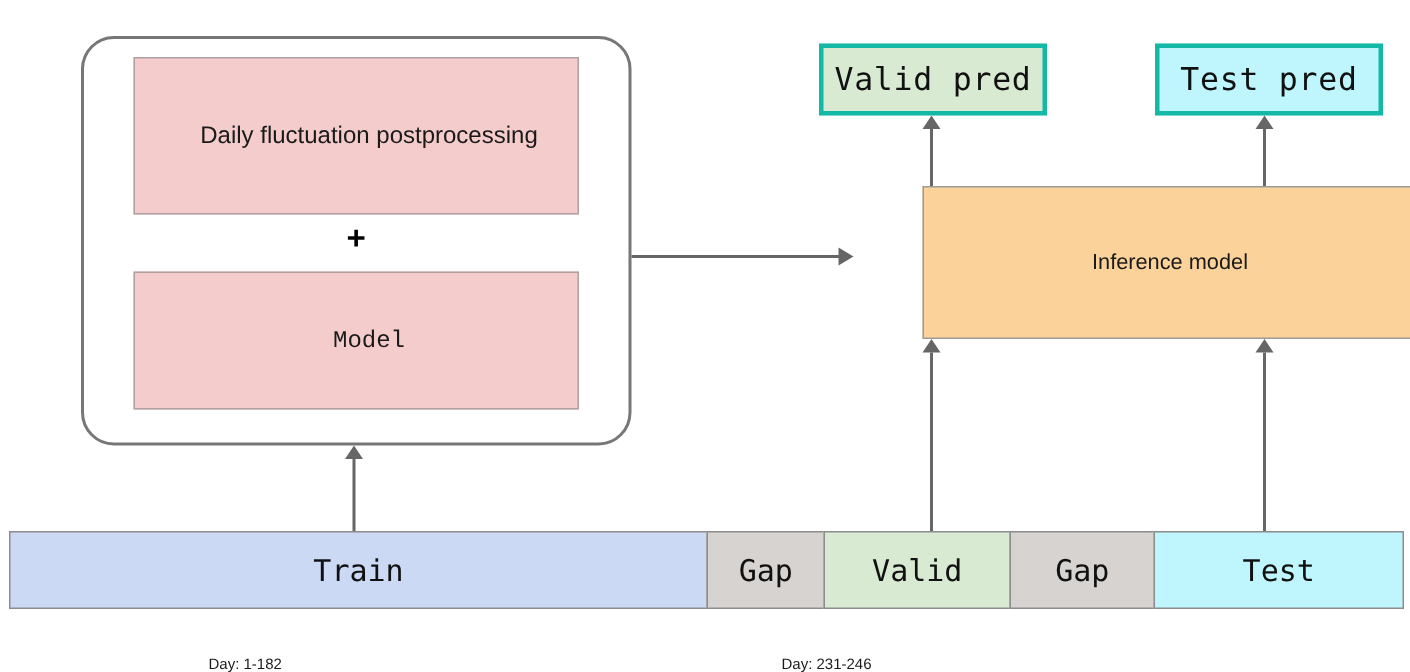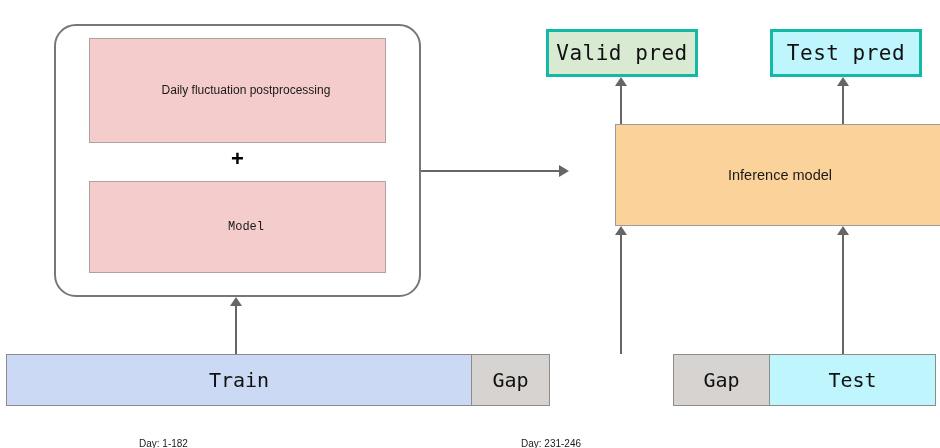--- a/index.html
+++ b/index.html
@@ -35,21 +35,21 @@
   .round-container {
     border: 2px solid #777777;
     border-radius: 22px;
     background: #ffffff;
   }
 
   
   .pink-box {
     background: #f4cccc;
     border: 1px solid #b0a0a0;
-    font-size: 12px;
+    font-size: 16px;
     color: #1a1a1a;
     padding-left: 17px;
   }
 
   
   .plus-sign {
     font-size: 22px;
     font-weight: 700;
     color: #000000;
     font-family: "Liberation Sans", sans-serif;
@@ -162,20 +162,21 @@
   <div class="conn vline" style="left:620px; top:86px; width:2px; height:38px;"></div>
   <div class="conn arrow-up" style="left:615px; top:77px;"></div>
 
   <div class="conn vline" style="left:842px; top:86px; width:2px; height:38px;"></div>
   <div class="conn arrow-up" style="left:837px; top:77px;"></div>
 
   <div class="seg seg-train" style="left:6px; width:466px;">Train</div>
 
   <div class="seg seg-gap" style="left:471px; width:79px;">Gap</div>
 
+  <div class="seg seg-valid" style="left:549px; width:125px;">Valid</div>
 
   <div class="seg seg-gap" style="left:673px; width:97px;">Gap</div>
 
   <div class="seg seg-test" style="left:769px; width:167px;">Test</div>
 
   <div class="day-label" style="left:139px; top:418px; width:200px;">Day: 1-182</div>
 
   <div class="day-label" style="left:521px; top:418px; width:200px;">Day: 231-246</div>
 
 </div>

